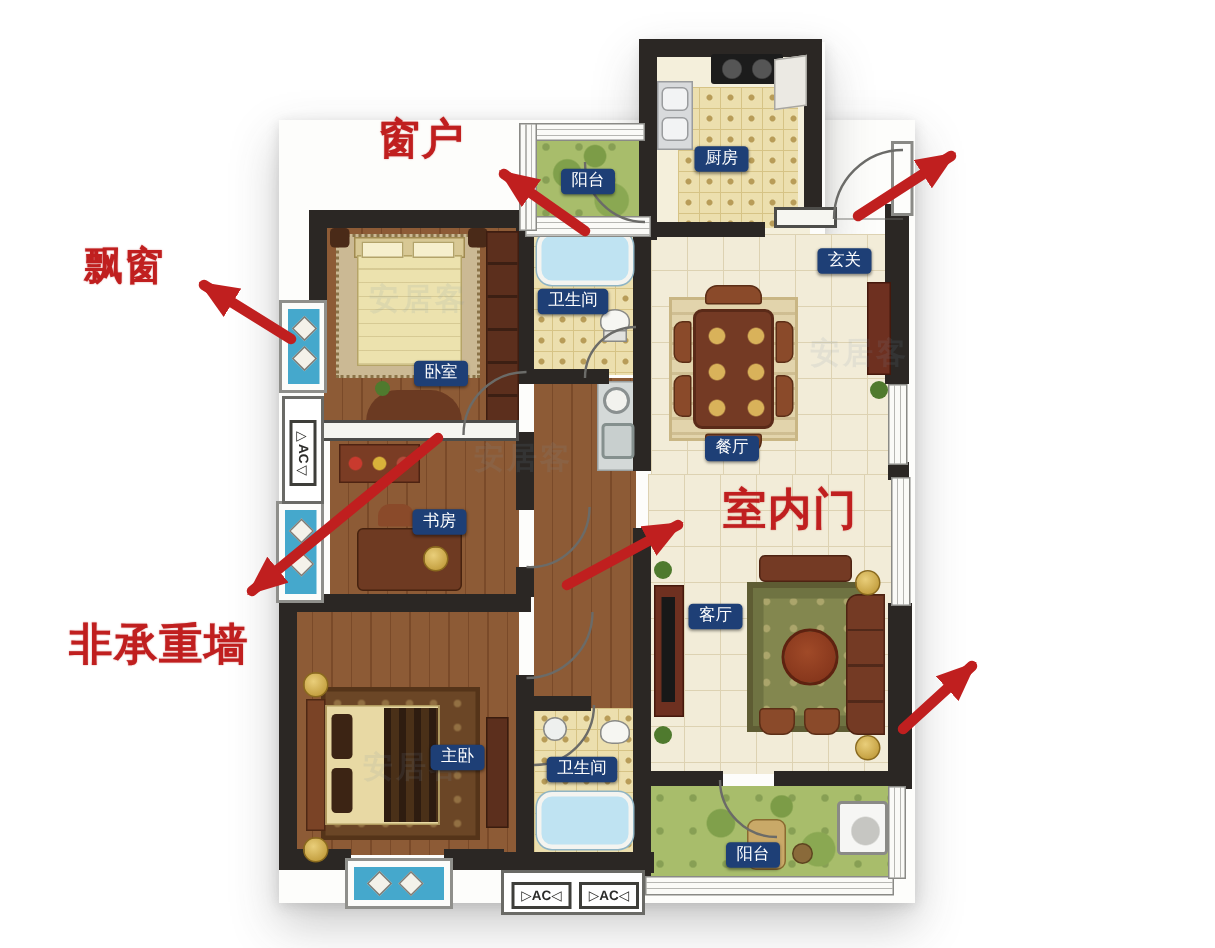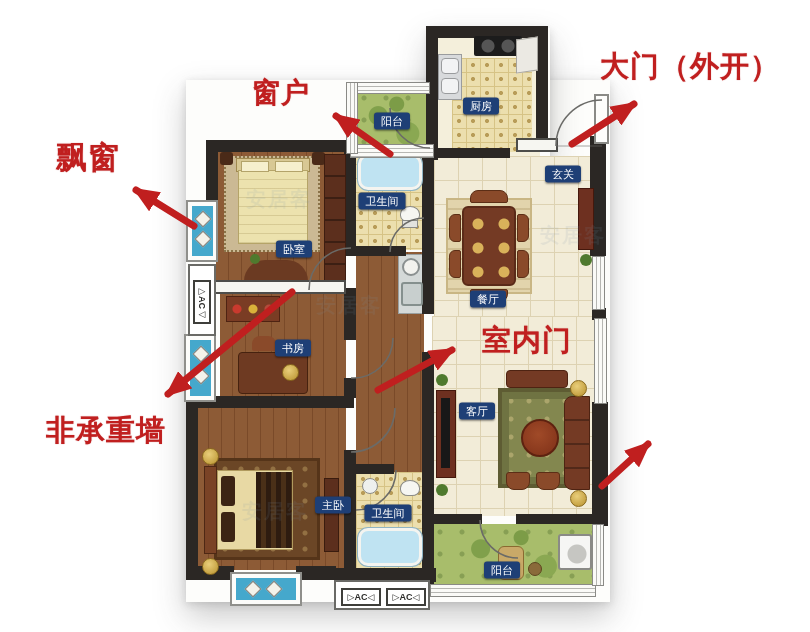--- a/index.html
+++ b/index.html
@@ -234,23 +234,22 @@
   </svg>
 
   <div class="badge" style="left:392px;top:121px;">阳台</div>
   <div class="badge" style="left:481px;top:106px;">厨房</div>
   <div class="badge" style="left:563px;top:174px;">玄关</div>
   <div class="badge" style="left:382px;top:201px;">卫生间</div>
   <div class="badge" style="left:294px;top:249px;">卧室</div>
   <div class="badge" style="left:488px;top:299px;">餐厅</div>
   <div class="badge" style="left:293px;top:348px;">书房</div>
   <div class="badge" style="left:477px;top:411px;">客厅</div>
-  <div class="badge" style="left:305px;top:505px;margin-left:28px;">主卧</div>
+  <div class="badge" style="left:305px;top:505px;">主卧</div>
   <div class="badge" style="left:388px;top:513px;">卫生间</div>
   <div class="badge" style="left:502px;top:570px;">阳台</div>
 
   <div class="rlabel" style="left:252px;top:79px;">窗户</div>
-  <div class="rlabel" style="left:600px;top:52px;font-size:29px;">大门（外开）</div>
-  <div class="rlabel" style="left:56px;top:142px;font-size:31px;">飘窗</div>
+  <div class="rlabel" style="left:56px;top:164px;font-size:26px;">飘窗</div>
   <div class="rlabel" style="left:482px;top:326px;font-size:29px;">室内门</div>
   <div class="rlabel" style="left:46px;top:416px;font-size:29px;">非承重墙</div>
 
 </div>
 
 </body></html>

